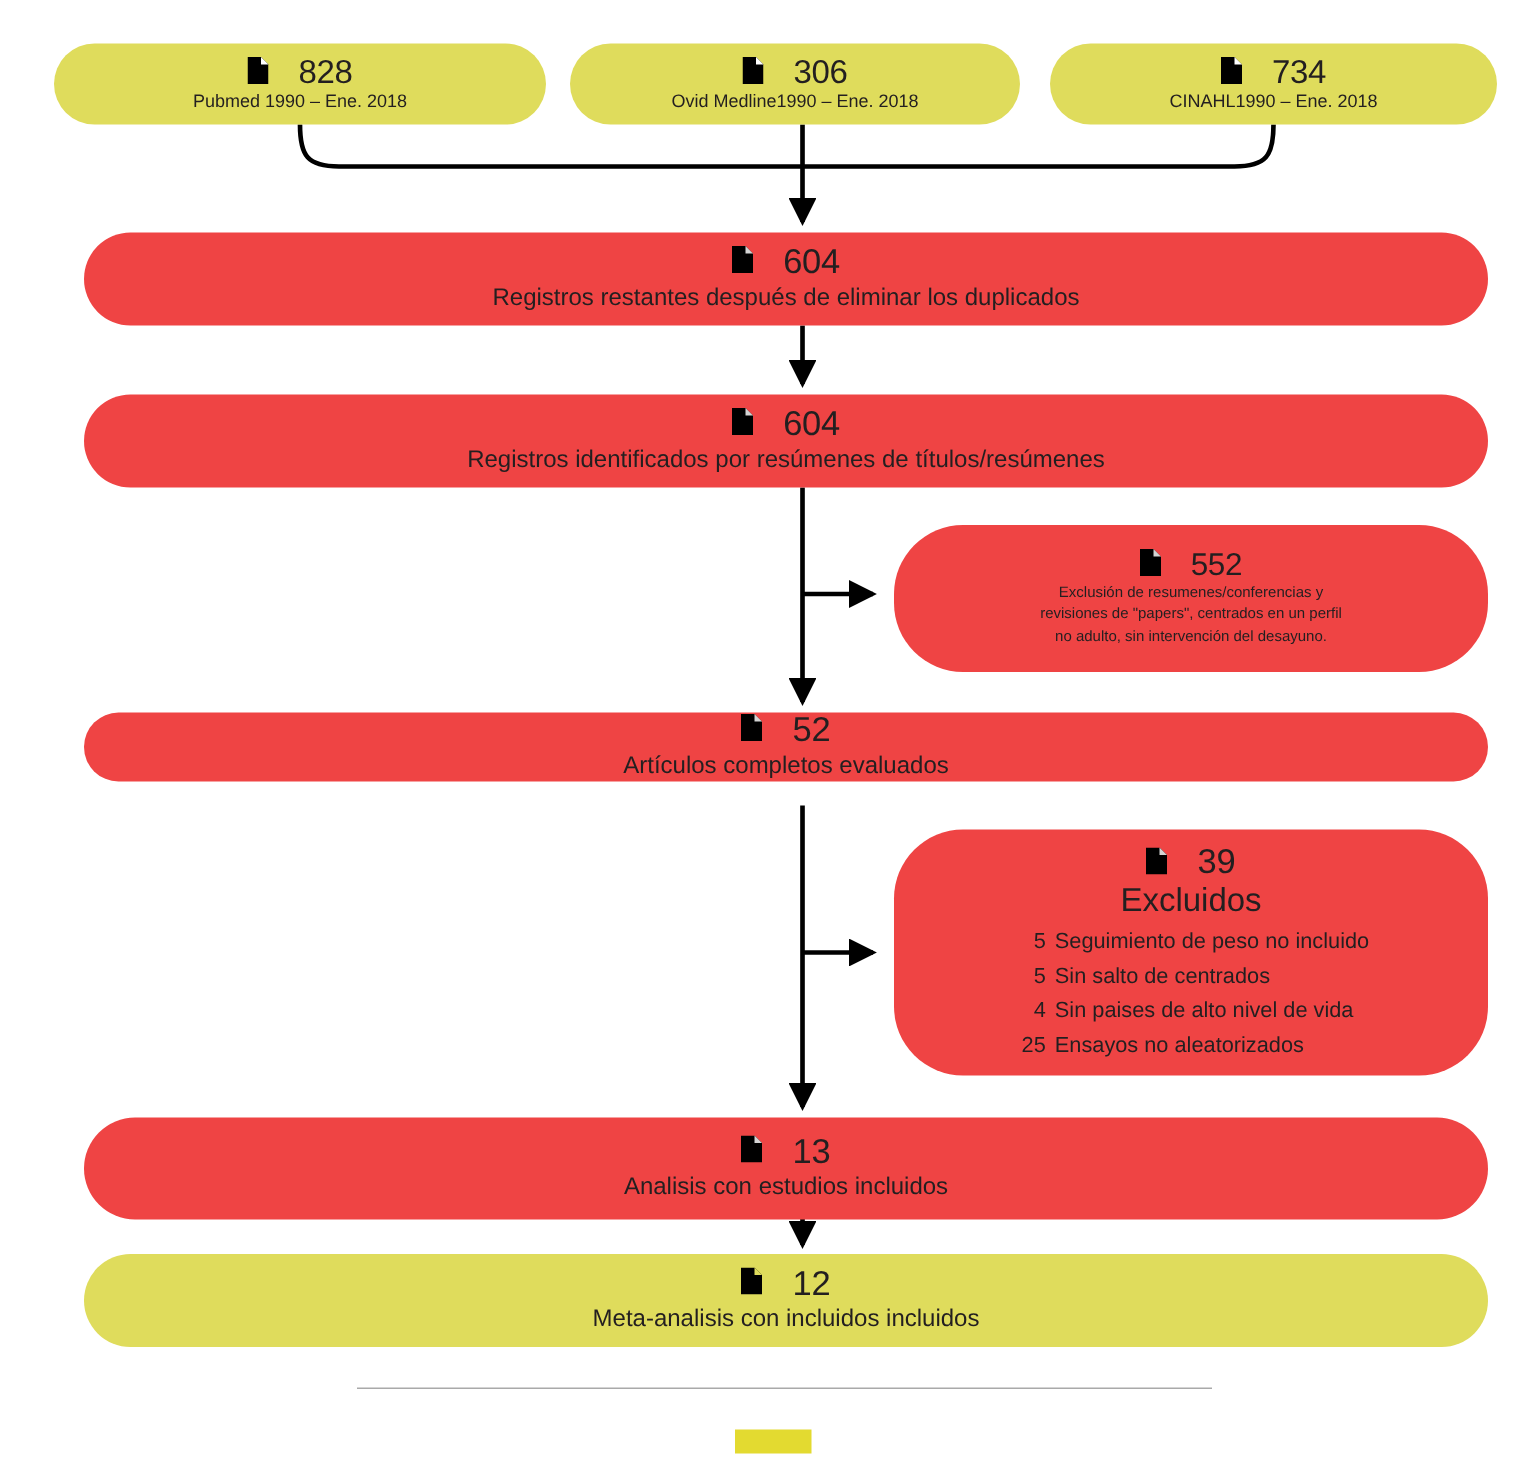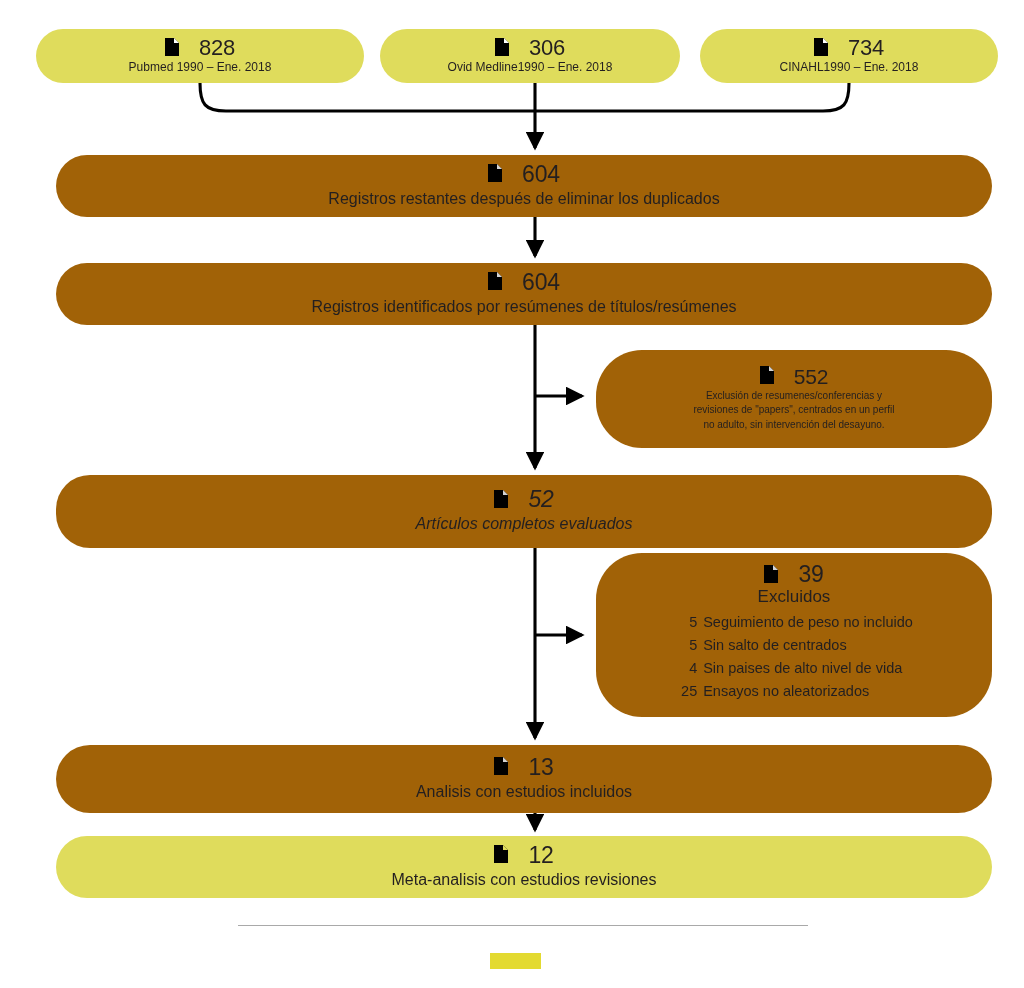--- a/index.html
+++ b/index.html
@@ -37,21 +37,21 @@
     box-sizing: border-box;
     display: flex;
     flex-direction: column;
     align-items: center;
     justify-content: center;
     text-align: center;
     border-radius: 34px;
     padding: 4px 10px;
   }
   .node.yellow { background: #dfdc5c; }
-  .node.gray   { background: #a16207; }
+  .node.gray   { background: #ef4444; }
 
   .count-line {
     display: flex;
     align-items: center;
     justify-content: center;
     gap: 20px;
     line-height: 1;
     white-space: nowrap;
   }
   .count-num {
@@ -87,21 +87,21 @@
   #src-ovid   { left: 380px; width: 300px; }
   #src-cinahl { left: 700px; width: 298px; }
 
   
   .main-box {
     left: 56px;
     width: 936px;
   }
   #box-dedup    { top: 155px; height: 62px; }
   #box-screened { top: 263px; height: 62px; }
-  #box-full     { top: 475px; height: 73px; font-style: italic; }
+  #box-full     { top: 475px; height: 46px; }
   #box-analysis { top: 745px; height: 68px; }
   #box-meta     { top: 836px; height: 62px; }
 
   
   .side-box {
     left: 596px;
     width: 396px;
     border-radius: 46px;
   }
   #box-excl-screen {
@@ -115,21 +115,21 @@
     margin-top: 2px;
     color: #231f20;
   }
   #box-excl-full {
     top: 553px;
     height: 164px;
     justify-content: flex-start;
     padding-top: 10px;
   }
   #box-excl-full .excl-title {
-    font-size: 17px;
+    font-size: 22px;
     margin-top: 1px;
     color: #231f20;
   }
   .excl-list {
     margin: 4px 0 0 0;
     padding: 0;
     list-style: none;
     font-size: 14.5px;
     line-height: 1.58;
   }
@@ -291,21 +291,21 @@
   <div class="node yellow main-box" id="box-meta">
     <div class="count-line">
       <span class="doc-icon">
         <svg viewBox="0 0 14 18" width="14" height="18">
             <path d="M0 0 H9 L14 5 V18 H0 Z" fill="#000000"></path>
             <path d="M9 0 L14 5 H9 Z" fill="#dfdc5c"></path>
           </svg>
       </span>
       <span class="count-num">12</span>
     </div>
-    <div class="caption">Meta-analisis con estudios revisiones</div>
+    <div class="caption">Meta-analisis con incluidos incluidos</div>
   </div>
 
   <div class="node gray side-box" id="box-excl-screen">
     <div class="count-line">
       <span class="doc-icon">
         <svg viewBox="0 0 14 18" width="14" height="18">
             <path d="M0 0 H9 L14 5 V18 H0 Z" fill="#000000"></path>
             <path d="M9 0 L14 5 H9 Z" fill="#d4d4d4"></path>
           </svg>
       </span>

